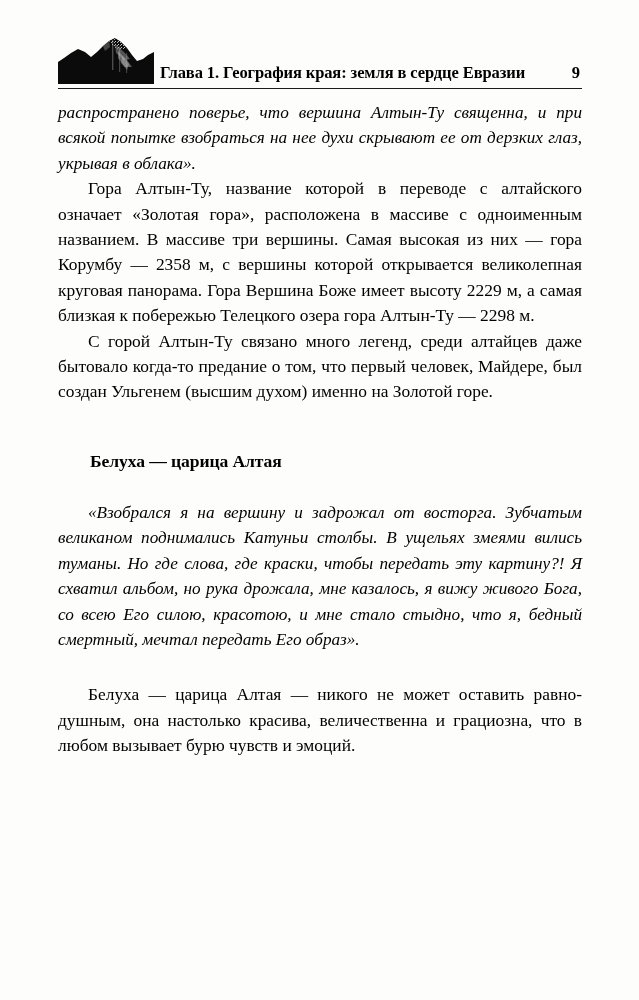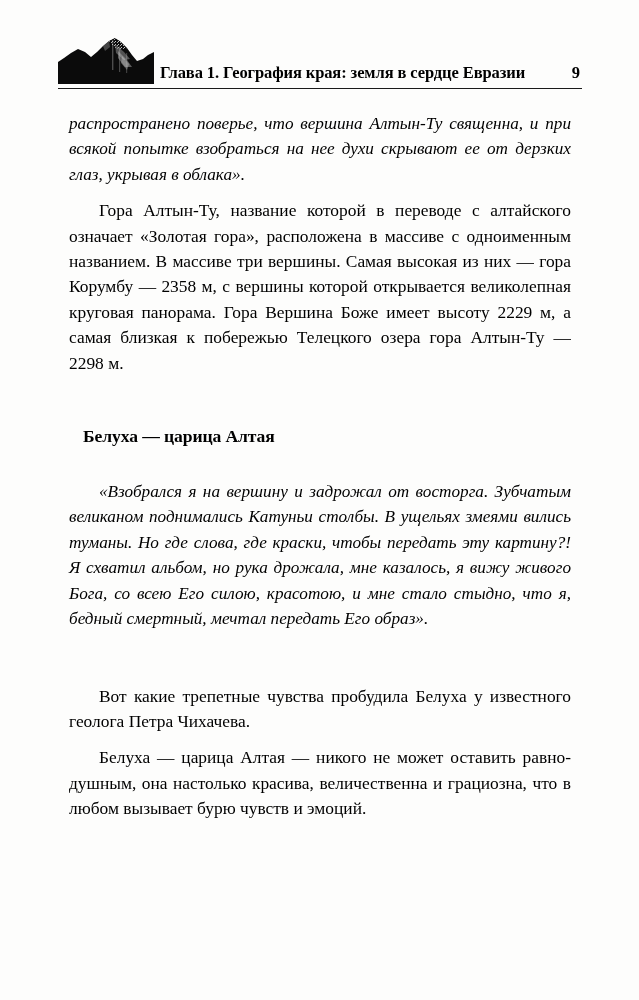--- a/index.html
+++ b/index.html
@@ -74,42 +74,42 @@
 
   
   .column {
     position: absolute;
     left: 58px;
     top: 100px;
     width: 524px;
   }
 
   p {
-    margin: 11px;
+    margin: 0;
     font-size: 17.4px;
     line-height: 25.4px;
     text-align: justify;
     text-indent: 30px;
     -webkit-hyphens: manual;
     hyphens: manual;
   }
   p.noindent { text-indent: 0; }
 
   p.italic {
     font-style: italic;
     font-size: 17.2px;
   }
 
   
   p.force-just {
     text-align-last: justify;
   }
 
   h2.section {
-    margin: 0;
+    margin: 7px;
     font-size: 17.6px;
     font-weight: bold;
     line-height: 24px;
     text-indent: 0;
     padding-left: 25px;
     letter-spacing: -0.1px;
   }
   .sp-head-top  { height: 37px; }
   .sp-head-bot  { height: 20px; }
   .sp-quote-bot { height: 30px; }
@@ -157,31 +157,31 @@
 
     <div class="head-rule"></div>
   </div>
 
   <div class="column">
 
     <p class="italic noindent">распространено поверье, что вершина Алтын-Ту священна, и при всякой попытке взобраться на нее духи скрывают ее от дерзких глаз, укрывая в облака».</p>
 
     <p>Гора Алтын-Ту, название которой в переводе с алтайского означает «Золотая гора», расположена в массиве с одноимен­ным названием. В массиве три вершины. Самая высокая из них — гора Корумбу — 2358 м, с вершины которой открывает­ся великолепная круговая панорама. Гора Вершина Боже имеет высоту 2229 м, а самая близкая к побережью Телецкого озера гора Алтын-Ту — 2298 м.</p>
 
+    <p>С горой Алтын-Ту связано много легенд, среди алтайцев даже бытовало когда-то предание о том, что первый человек, Майдере, был создан Ульгенем (высшим духом) именно на Зо­лотой горе.</p>
 
 
     <div class="sp-head-top"></div>
 
     <h2 class="section">Белуха — царица Алтая</h2>
 
     <div class="sp-head-bot"></div>
 
     <p class="italic">«Взобрался я на вершину и задрожал от восторга. Зубча­тым великаном поднимались Катуньи столбы. В ущельях змеями вились туманы. Но где слова, где краски, чтобы пере­дать эту картину?! Я схватил альбом, но рука дрожала, мне казалось, я вижу живого Бога, со всею Его силою, красотою, и мне стало стыдно, что я, бедный смертный, мечтал передать Его образ».</p>
 
     <div class="sp-quote-bot"></div>
 
-    <p>Вот какие трепетные чувства пробудила Белуха у известного геолога Петра Чихачева.</p>
 
     <p>Белуха — царица Алтая — никого не может оставить равно­душным, она настолько красива, величественна и грациозна, что в любом вызывает бурю чувств и эмоций.</p>
 
 
   </div>
 </div>
 
 </body></html>

